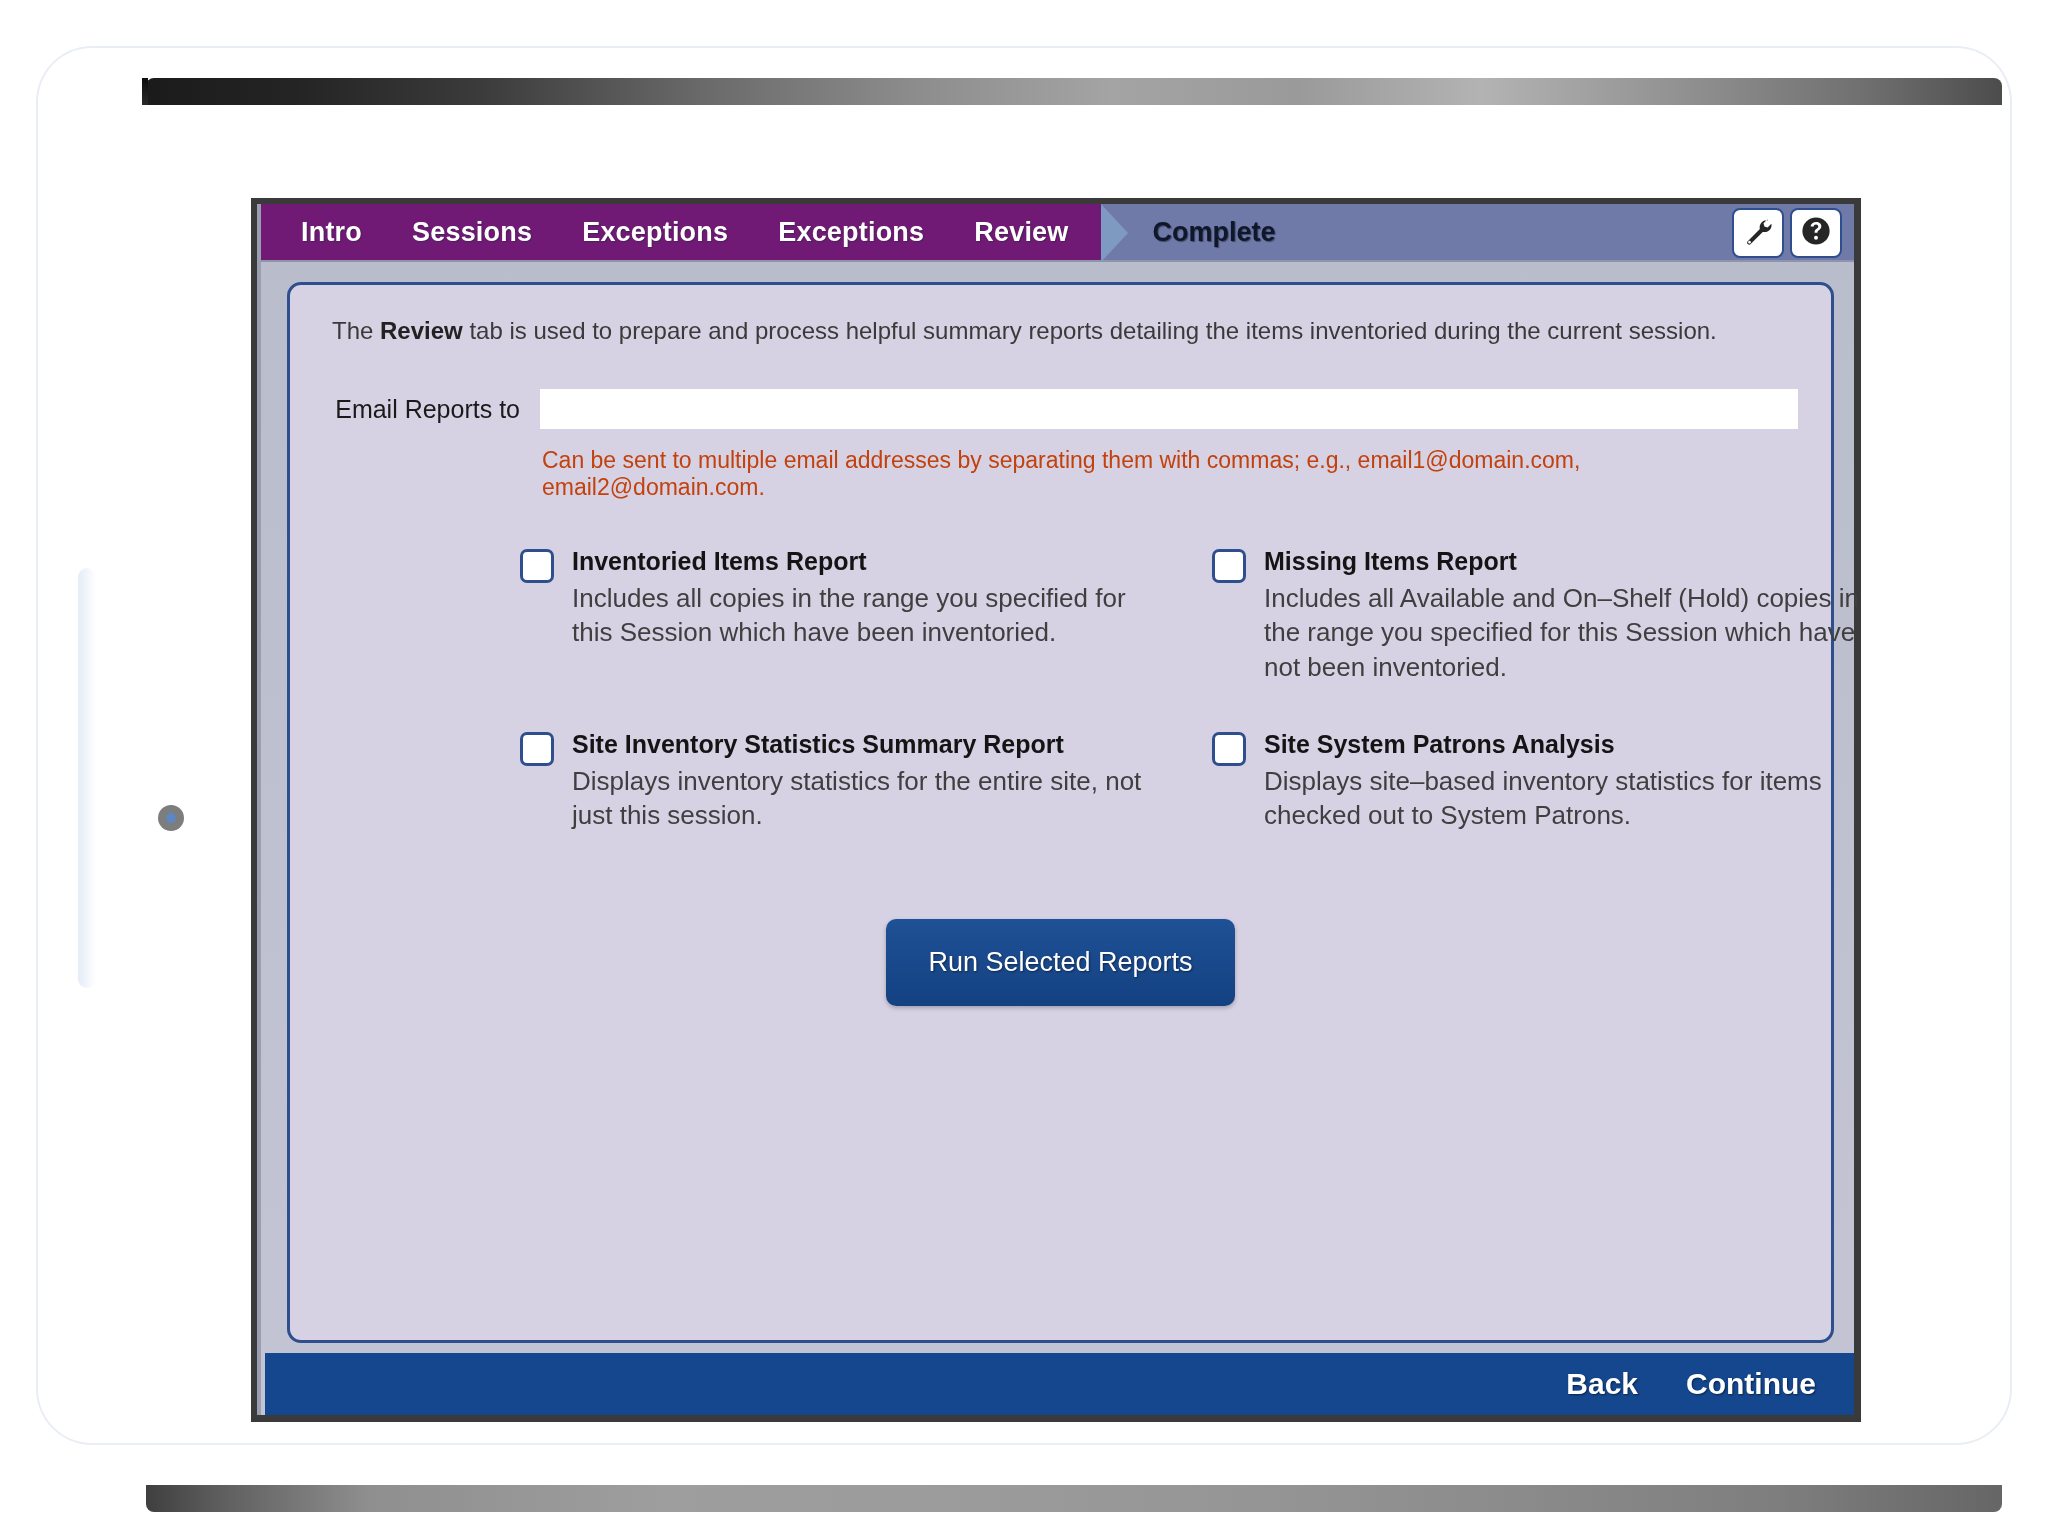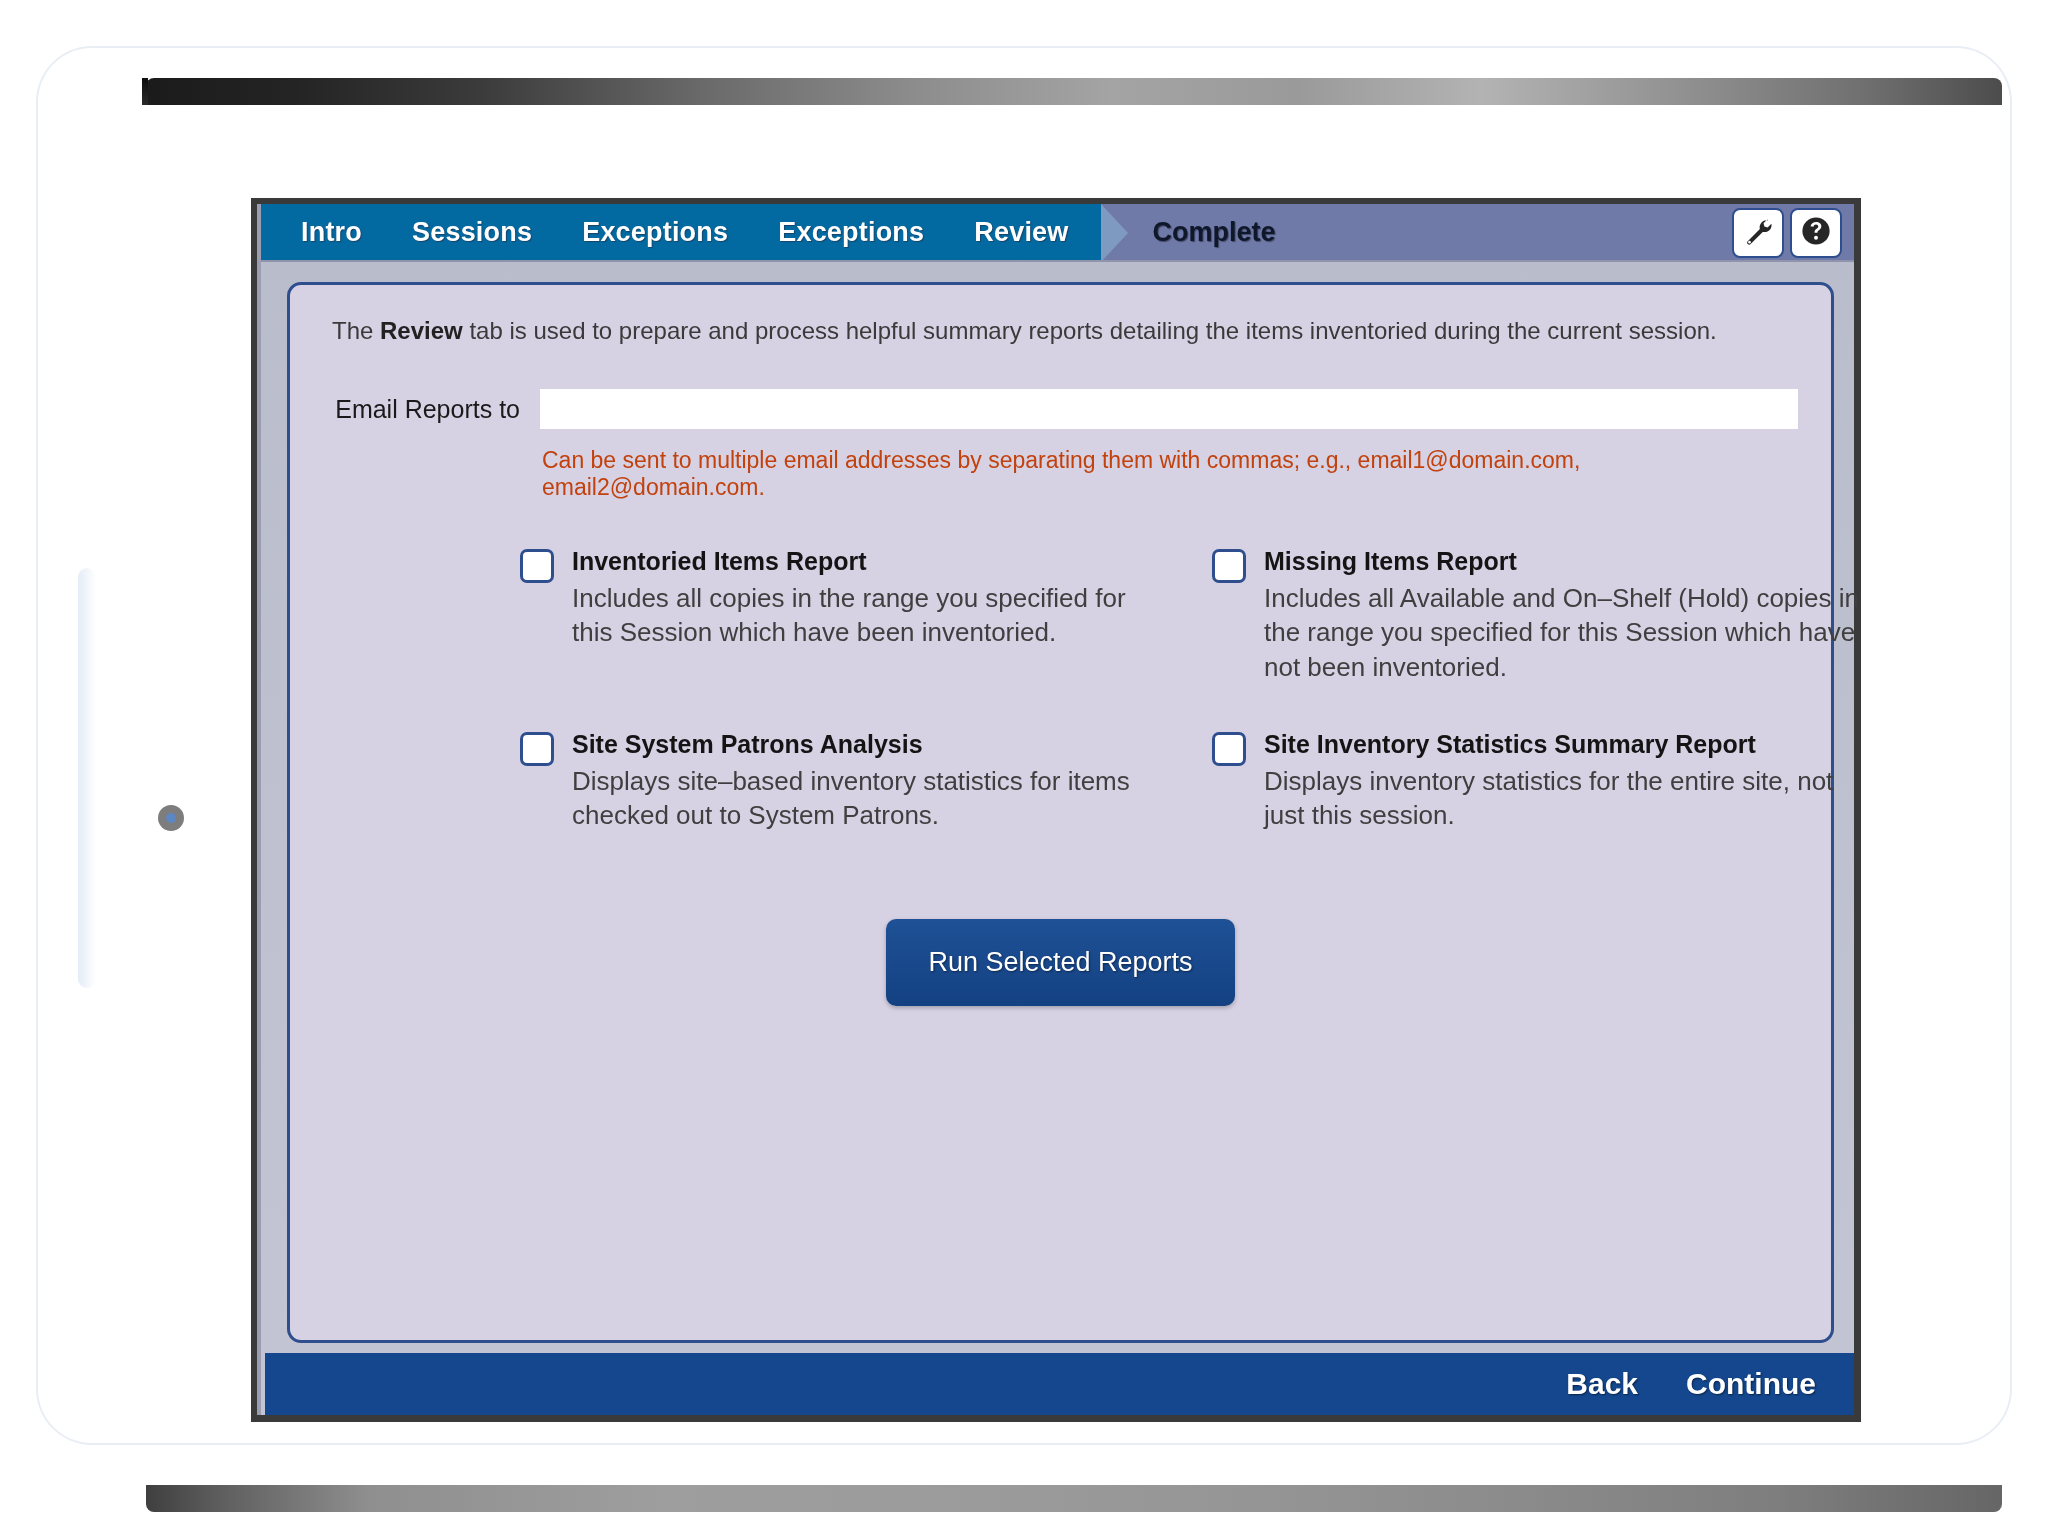--- a/index.html
+++ b/index.html
@@ -104,21 +104,21 @@
     align-items: stretch;
     border-bottom: 2px solid #8f93ab;
   }
   #tab-bar::before {
     content:"";
     position:absolute; left:0; top:0; bottom:0; width:4px;
     background:#2f4e8e;
   }
   #tabs-left {
     position: relative;
-    background: #0369a1;
+    background: #701a75;
     display: flex;
     align-items: center;
     padding-left: 40px;
     padding-right: 26px;
     height: 100%;
   }
   #tabs-left::after {
     content:"";
     position:absolute;
     right: -27px; top: 0;
@@ -355,30 +355,30 @@
             <div class="checkbox"></div>
             <div>
               <div class="report-title">Missing Items Report</div>
               <div class="report-desc">Includes all Available and On–Shelf (Hold) copies in the range you specified for this Session which have not been inventoried.</div>
             </div>
           </div>
 
           <div class="report-item">
             <div class="checkbox"></div>
             <div>
-              <div class="report-title">Site System Patrons Analysis</div>
-              <div class="report-desc">Displays site–based inventory statistics for items checked out to System Patrons.</div>
+              <div class="report-title">Site Inventory Statistics Summary Report</div>
+              <div class="report-desc">Displays inventory statistics for the entire site, not just this session.</div>
             </div>
           </div>
 
           <div class="report-item">
             <div class="checkbox"></div>
             <div>
-              <div class="report-title">Site Inventory Statistics Summary Report</div>
-              <div class="report-desc">Displays inventory statistics for the entire site, not just this session.</div>
+              <div class="report-title">Site System Patrons Analysis</div>
+              <div class="report-desc">Displays site–based inventory statistics for items checked out to System Patrons.</div>
             </div>
           </div>
 
         </div>
 
         <div id="run-button-wrap">
           <button id="run-button">Run Selected Reports</button>
         </div>
 
       </div>

